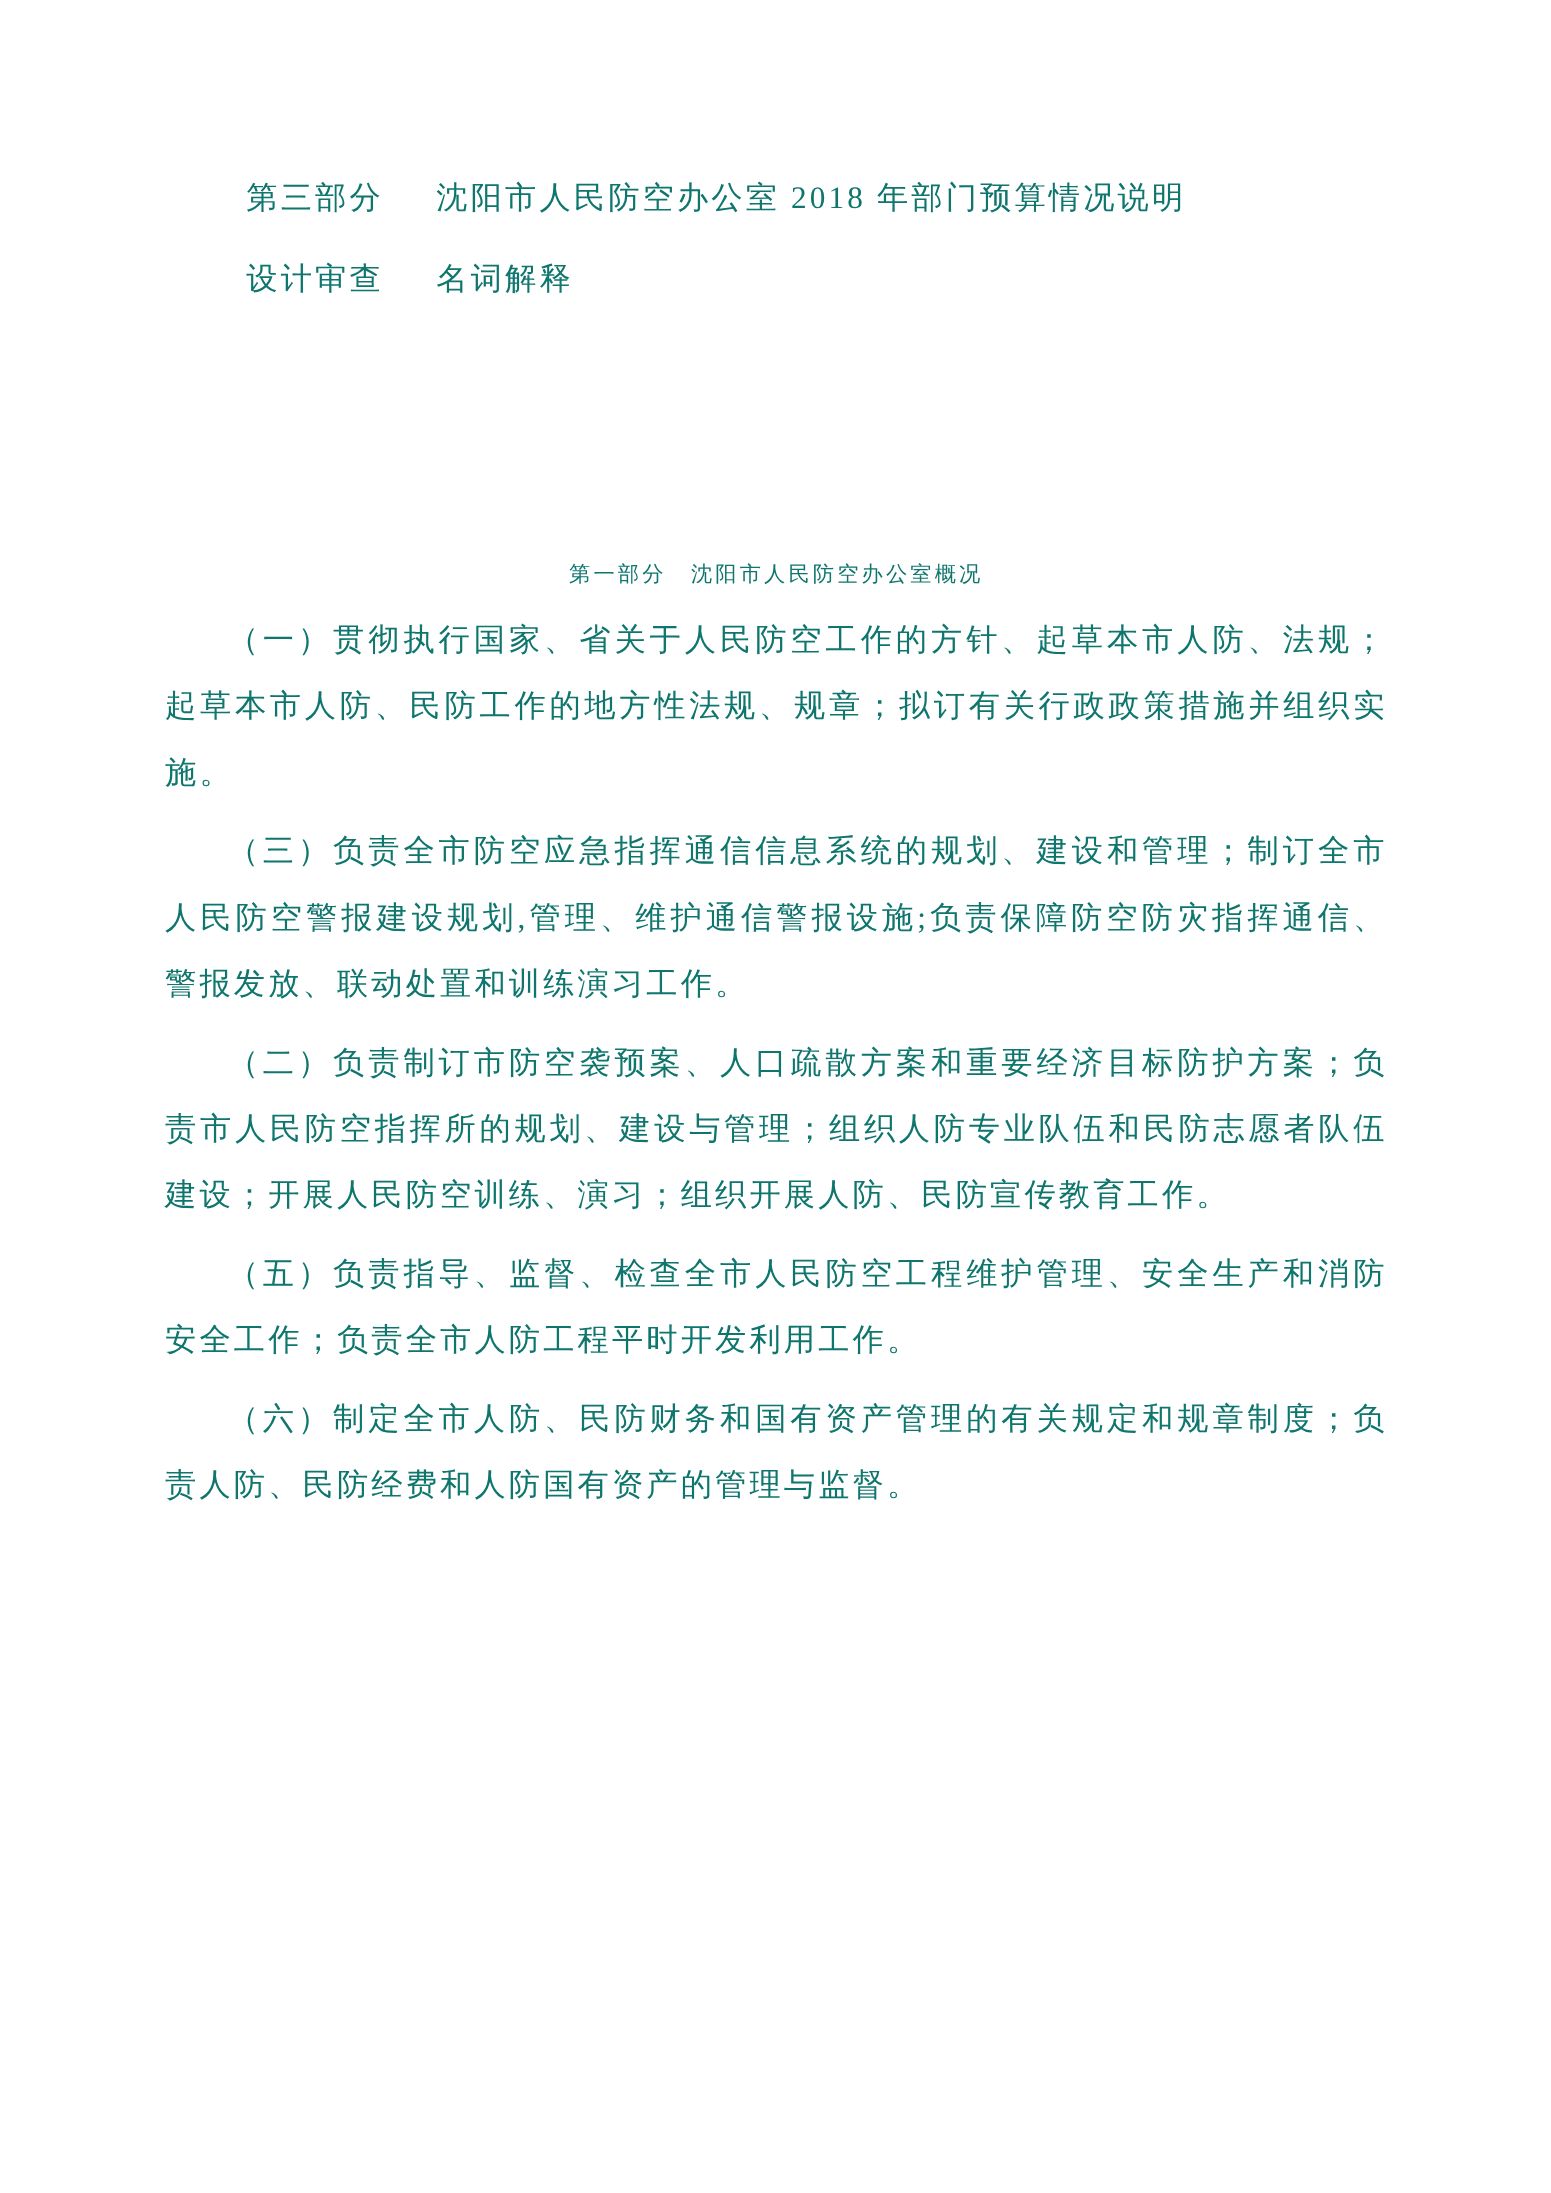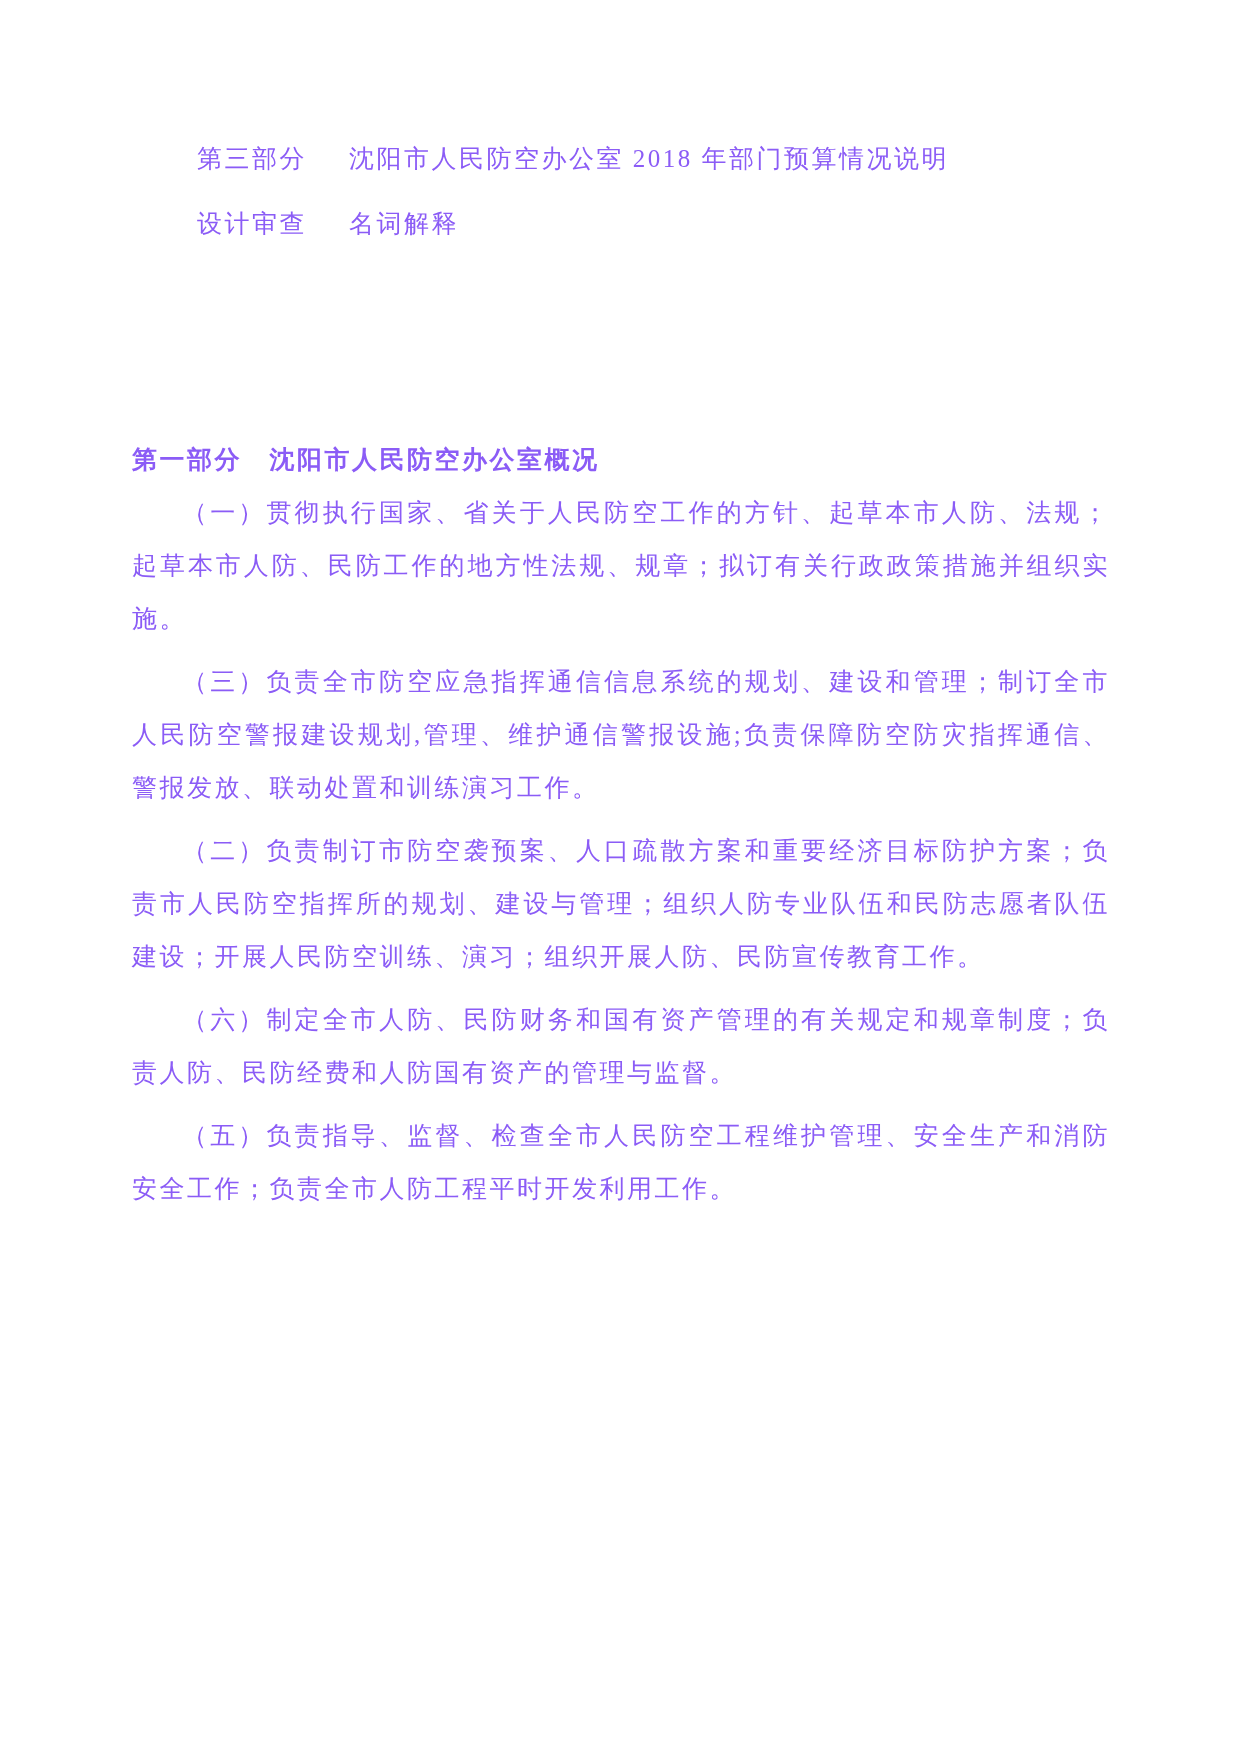--- a/index.html
+++ b/index.html
@@ -7,41 +7,41 @@
     padding: 0;
     background: #ffffff;
   }
   .page {
     position: relative;
     width: 1241px;
     height: 1754px;
     background: #ffffff;
     overflow: hidden;
     font-family: "Liberation Serif", "DejaVu Serif", serif;
-    color: #8b5cf6;
+    color: #0f766e;
   }
   .content {
     padding: 132px 131px 0 132px;
     font-size: 25px;
     letter-spacing: 2.5px;
     line-height: 53px;
   }
   .toc-line {
     margin: 0 0 12px 0;
     text-indent: 65px;
     white-space: nowrap;
   }
   .toc-part {
     margin-right: 42px;
   }
   .section-heading {
     margin: 183px 0 0 0;
-    text-align: left;
-    font-weight: bold;
-    font-size: 25px;
+    text-align: center;
+    font-weight: normal;
+    font-size: 17px;
     letter-spacing: 2.5px;
     line-height: 53px;
   }
   .duties-heading {
     margin: 86px 0 16px 0;
     text-indent: 65px;
   }
   .para {
     margin: 0 0 10px 0;
     text-indent: 2em;
@@ -61,18 +61,18 @@
     <h1 class="section-heading">第一部分　沈阳市人民防空办公室概况</h1>
 
 
     <p class="para">（一）贯彻执行国家、省关于人民防空工作的方针、起草本市人防、法规；起草本市人防、民防工作的地方性法规、规章；拟订有关行政政策措施并组织实施。</p>
 
     <p class="para">（三）负责全市防空应急指挥通信信息系统的规划、建设和管理；制订全市人民防空警报建设规划,管理、维护通信警报设施;负责保障防空防灾指挥通信、警报发放、联动处置和训练演习工作。</p>
 
     <p class="para">（二）负责制订市防空袭预案、人口疏散方案和重要经济目标防护方案；负责市人民防空指挥所的规划、建设与管理；组织人防专业队伍和民防志愿者队伍建设；开展人民防空训练、演习；组织开展人防、民防宣传教育工作。</p>
 
 
+    <p class="para">（五）负责指导、监督、检查全市人民防空工程维护管理、安全生产和消防安全工作；负责全市人防工程平时开发利用工作。</p>
+
     <p class="para">（六）制定全市人防、民防财务和国有资产管理的有关规定和规章制度；负责人防、民防经费和人防国有资产的管理与监督。</p>
-
-    <p class="para">（五）负责指导、监督、检查全市人民防空工程维护管理、安全生产和消防安全工作；负责全市人防工程平时开发利用工作。</p>
 
   </div>
 </div>
 
 </body></html>

